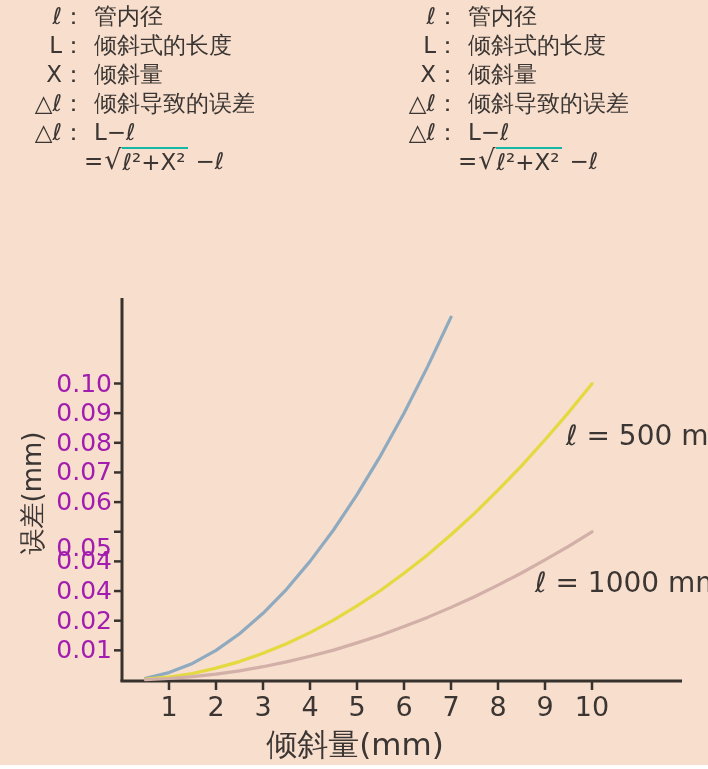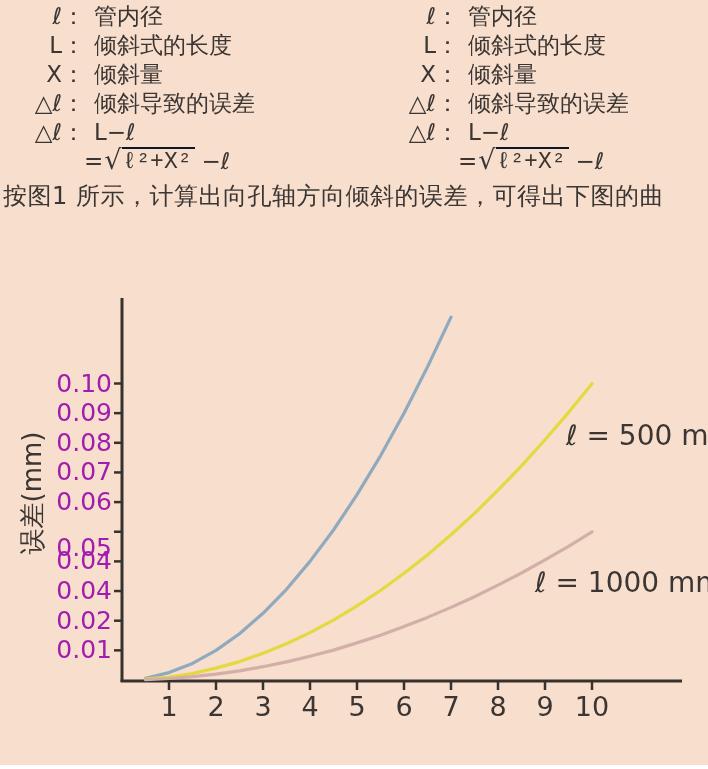--- a/index.html
+++ b/index.html
@@ -25,22 +25,22 @@
   .lrow{display:flex;align-items:baseline;}
   .lrow .sym{width:62px;text-align:right;white-space:nowrap;}
   .lrow .colon{width:20px;text-align:center;}
   .lrow .lab{margin-left:12px;white-space:nowrap;}
   .formula-row{
     margin-left:84px;height:31px;display:flex;align-items:flex-start;
     font-size:23px;
   }
   .formula-row .rad{font-size:27px;line-height:26px;margin-left:1px;}
   .formula-row .radicand{
-    border-top:2px solid #0f172a;
-    padding:1px 3px 0 1px;line-height:24px;font-family:Liberation Mono, monospace;
+    border-top:2px solid #14b8a6;
+    padding:1px 3px 0 1px;line-height:24px;
   }
   .formula-row .tail{margin-left:7px;}
   
   .para{
     position:absolute;left:3px;top:181px;width:702px;
     font-size:24px;line-height:31px;letter-spacing:0.5px;
     color:#3b3633;white-space:nowrap;
   }
   
   svg.chart{position:absolute;left:0;top:0;}
@@ -189,22 +189,22 @@
     </div>
     <div class="formula-row">
       <span>=</span>
       <span class="rad">√</span>
       <span class="radicand">ℓ²+X²</span>
       <span class="tail">−ℓ</span>
     </div>
   </div>
 
   <div class="para">
-    <div>按图1 所示，计算出向孔轴方向倾斜的误差，可得出下图的曲</div>
   </div>
 
   <div class="ylabel">误差(mm)</div>
+  <div class="xlabel">倾斜量(mm)</div>
 
   <div class="series-label s500">ℓ = 500 mm</div>
   <div class="series-label s1000">ℓ = 1000 mm</div>
 
   <div class="bottom-strip"></div>
 </div>
 
 </body></html>

